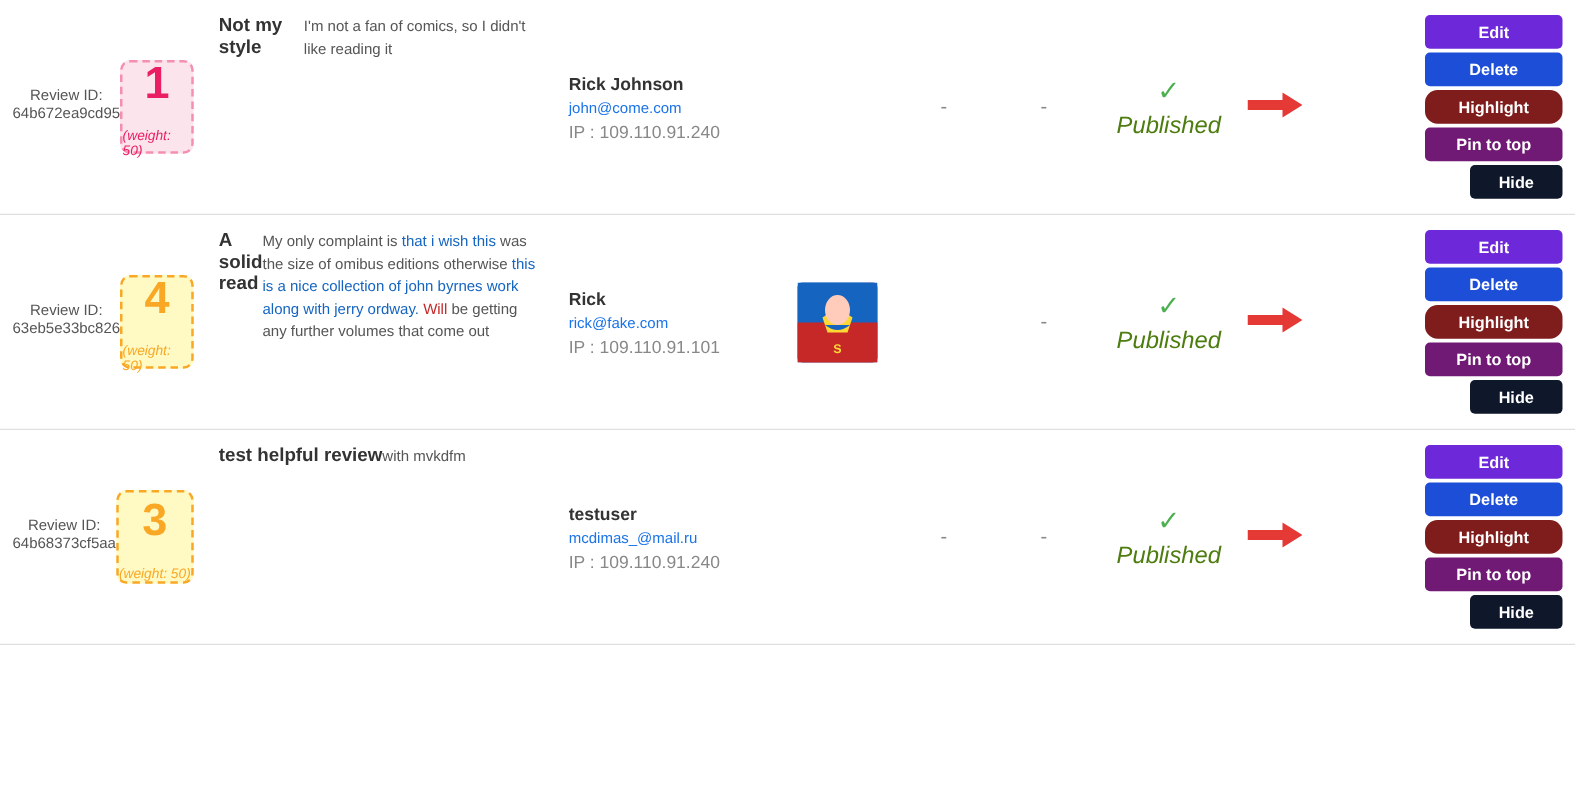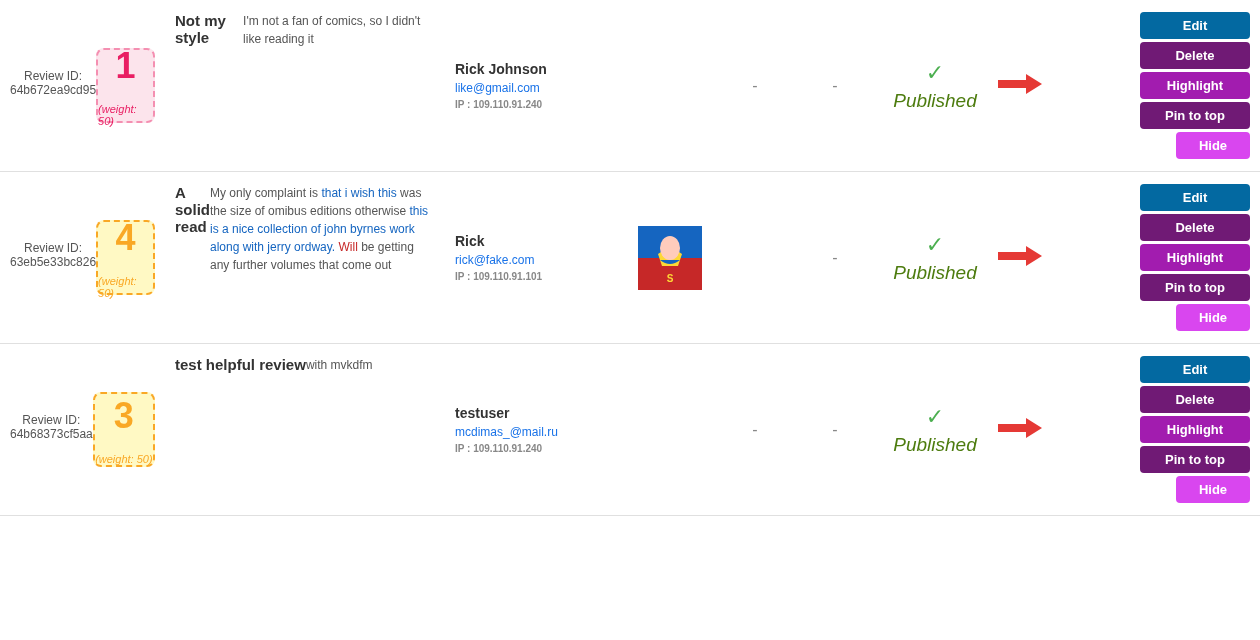--- a/index.html
+++ b/index.html
@@ -121,22 +121,21 @@
     }
 
     .user-email {
       color: #1a73e8;
       font-size: 12px;
       margin-bottom: 4px;
     }
 
     .user-ip {
       color: #888;
-      font-size: 10px;
-      font-weight: bold;
+      font-size: 14px;
     }
 
     
     .col-avatar {
       width: 90px;
       flex-shrink: 0;
       display: flex;
       align-items: center;
       justify-content: center;
     }
@@ -213,46 +212,46 @@
       padding: 6px 10px;
       border: none;
       border-radius: 4px;
       font-size: 13px;
       font-weight: bold;
       color: #fff;
       cursor: pointer;
       text-align: center;
     }
 
-    .btn-edit { background: #0369a1; }
-    .btn-delete { background: #701a75; }
-    .btn-highlight { background: #a21caf; }
+    .btn-edit { background: #6d28d9; }
+    .btn-delete { background: #1d4ed8; }
+    .btn-highlight { background: #7f1d1d; border-radius: 10px; }
     .btn-pin { background: #701a75; }
-    .btn-hide { background: #d946ef; margin-left: 36px; }
+    .btn-hide { background: #0f172a; margin-left: 36px; }
   </style>
 </head>
 <body>
 
 <div class="review-list">
 <div class="review-row">
       <div class="col-id">
         <div class="review-id-label" style="white-space: pre-line;">Review ID:
 64b672ea9cd95</div>
         <div class="weight-box pink">
           <div class="weight-number">1</div>
           <div class="weight-label">(weight: 50)</div>
         </div>
       </div>
       <div class="col-text">
         <div class="review-title">Not my style</div>
         <div class="review-body"><span>I'm not a fan of comics, so I didn't like reading it</span></div>
       </div>
       <div class="col-user">
         <div class="user-name">Rick Johnson</div>
-        <div class="user-email">like@gmail.com</div>
+        <div class="user-email">john@come.com</div>
         <div class="user-ip">IP : 109.110.91.240</div>
       </div>
       <div class="col-avatar"></div>
       <div class="col-dash">-</div>
       <div class="col-dash">-</div>
       <div class="col-status">
         <div class="checkmark">✓</div>
         <div class="status-label">Published</div>
       </div>
       <div class="col-arrow">

